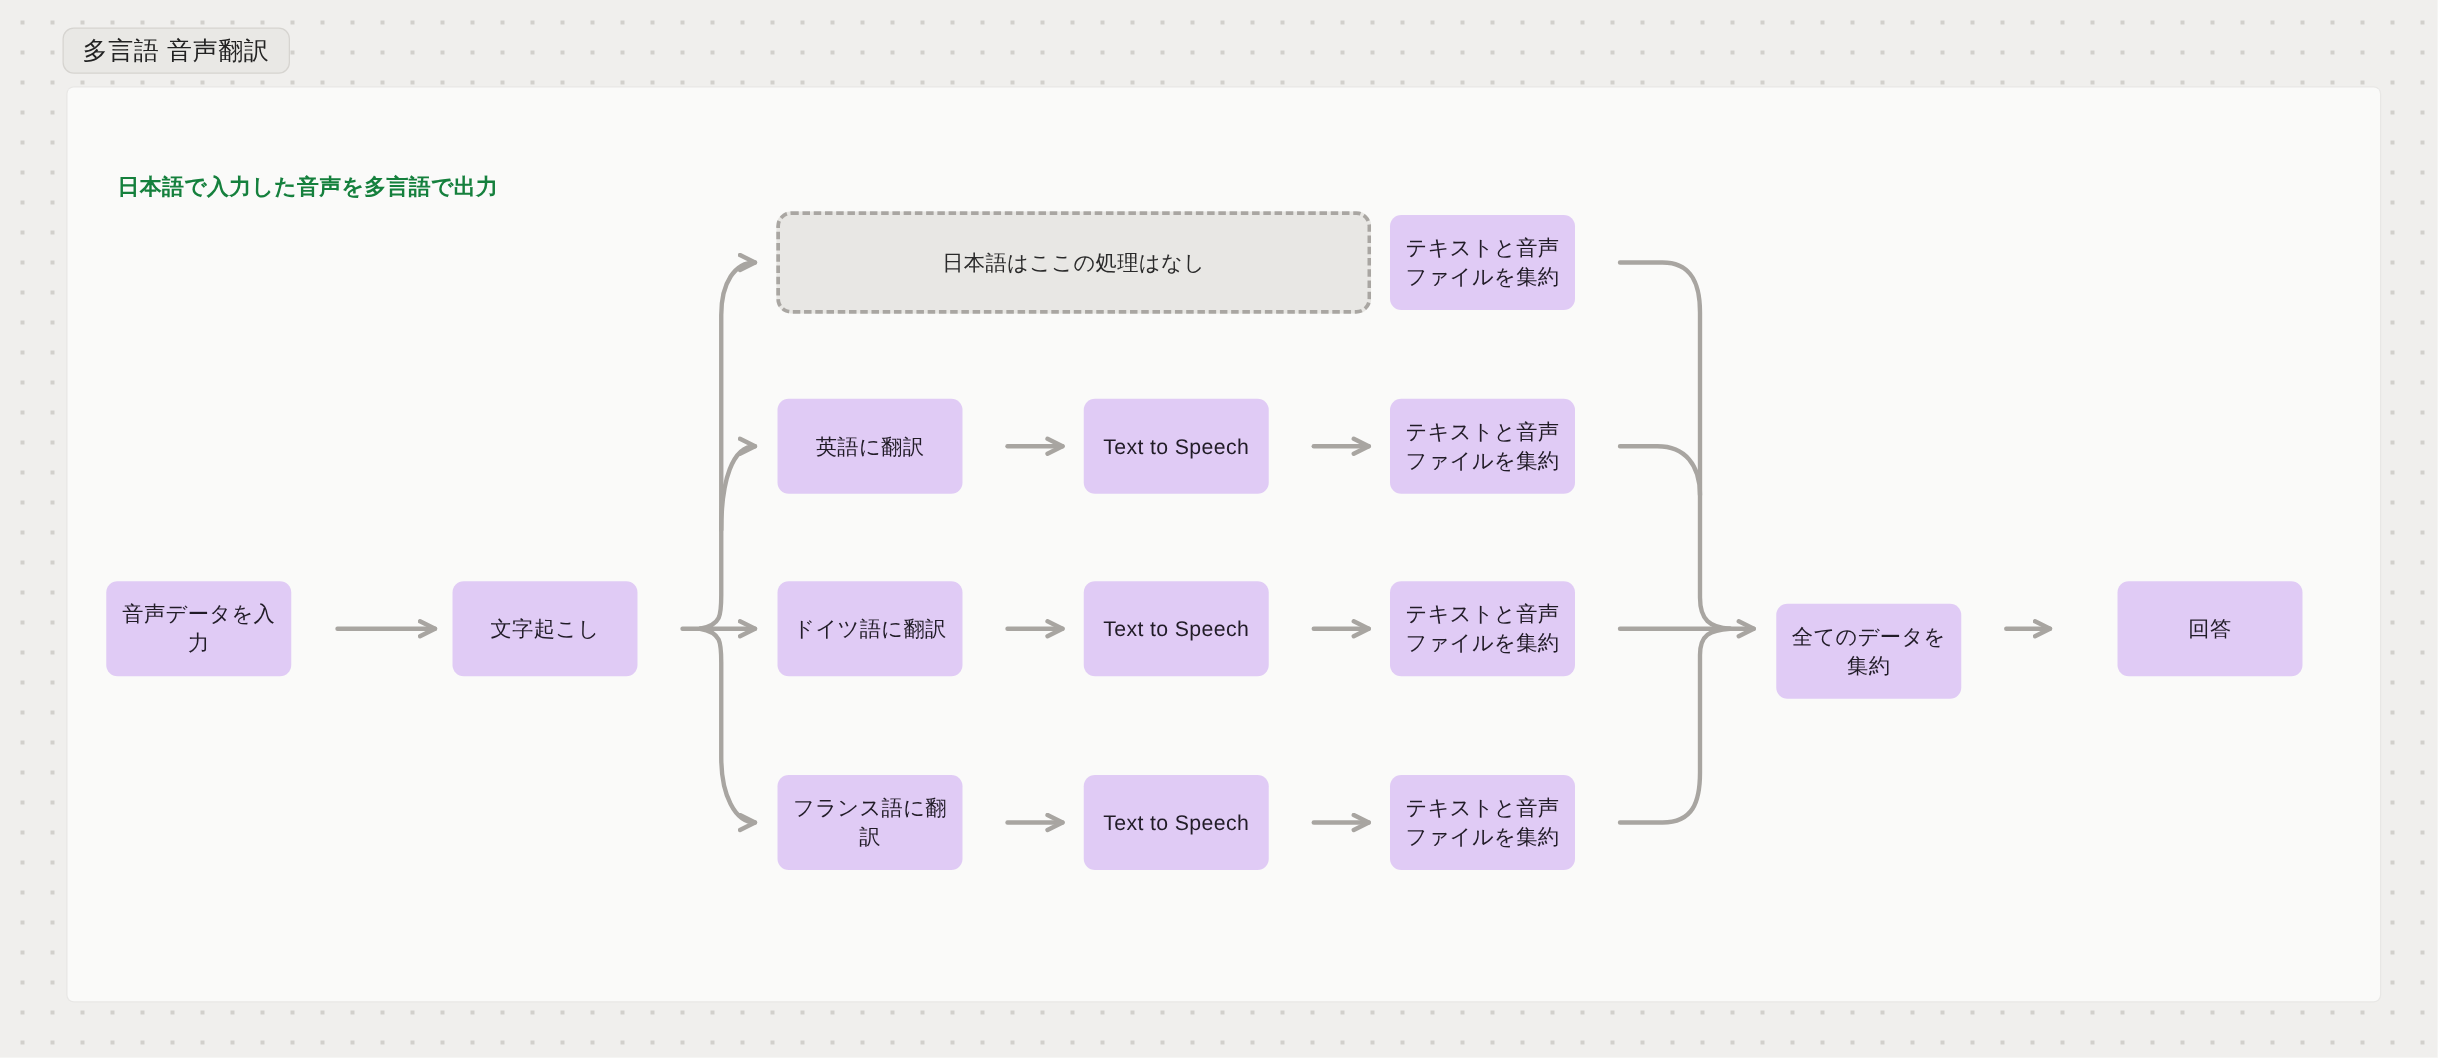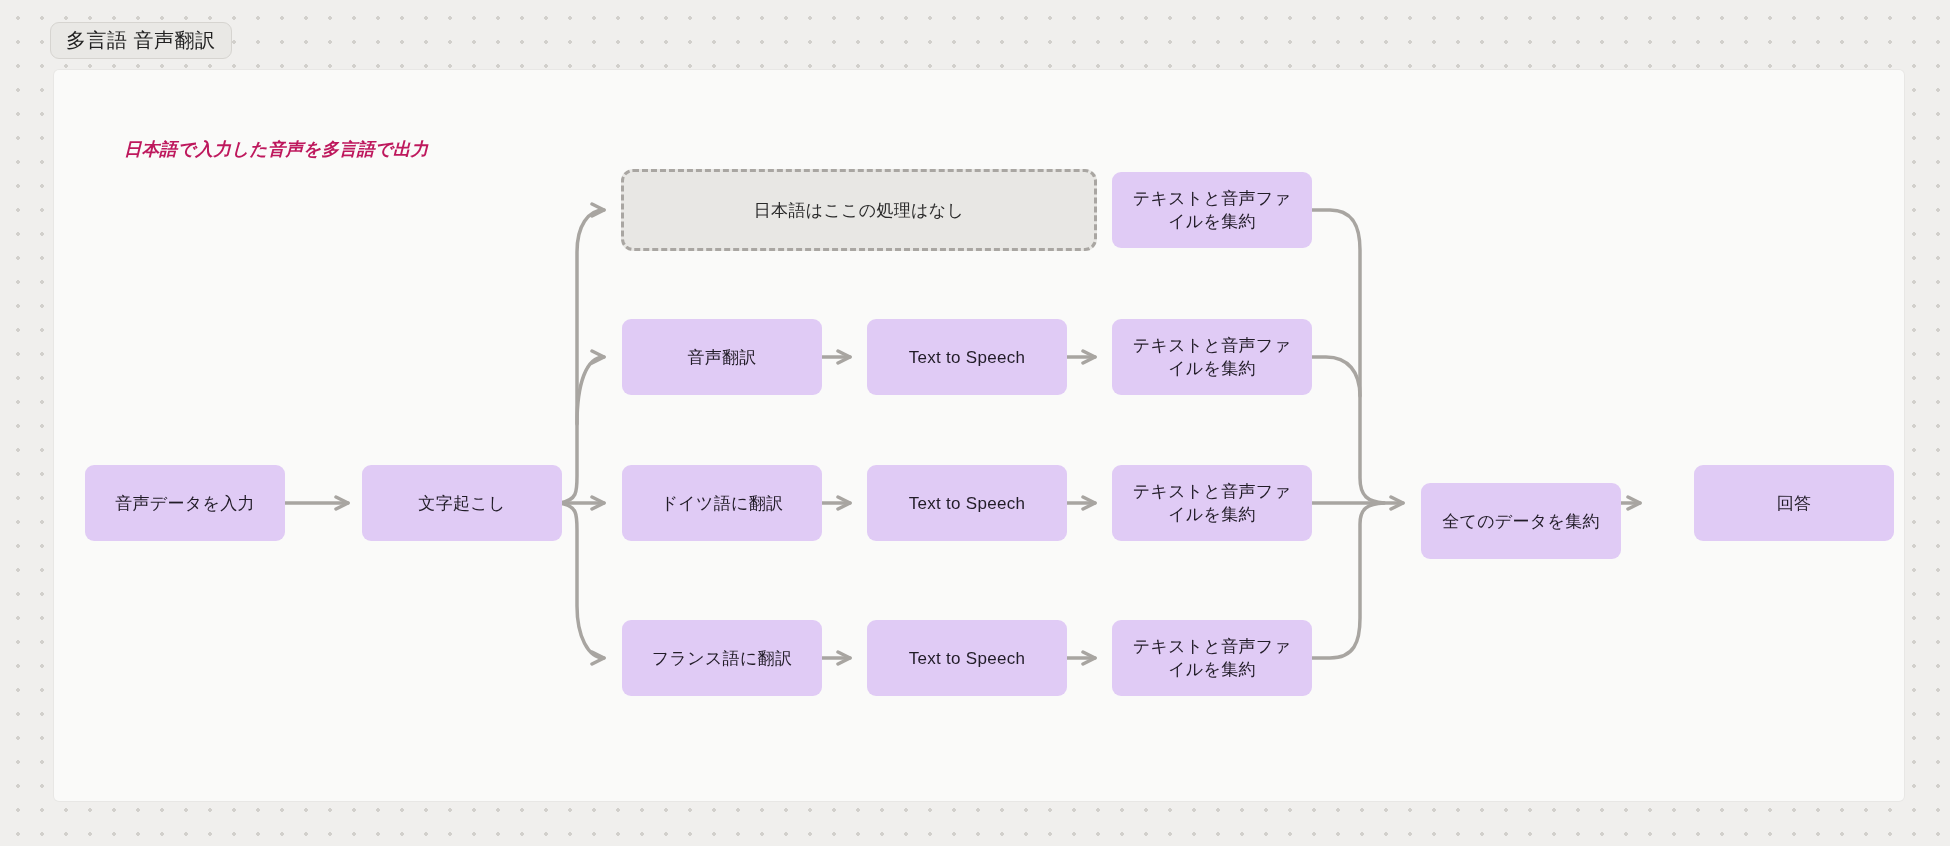--- a/index.html
+++ b/index.html
@@ -17,29 +17,29 @@
     box-shadow:0 0 0 1px rgba(0,0,0,0.03);
   }
   .frame-label{
     position:absolute;left:50px;top:22px;height:37px;
     background:#e9e8e5;border:1px solid #d6d4d0;border-radius:9px;
     display:flex;align-items:center;padding:0 15px;
     font-size:20px;font-weight:500;color:#222;letter-spacing:0.5px;
     box-sizing:border-box;
   }
   .notes{
-    position:absolute;left:124px;top:137px;width:460px;color:#be185d;font-style:italic;
+    position:absolute;left:94px;top:137px;width:460px;color:#15803d;
   }
   .notes h3{
     margin:0 0 4px 0;font-size:17.5px;font-weight:700;letter-spacing:0.3px;
   }
   .notes ul{margin:0;padding-left:26px;font-size:17px;line-height:25px;list-style:disc;}
   .notes ul ul{padding-left:28px;}
   .node{
-    position:absolute;width:200px;height:76px;border-radius:9px;
+    position:absolute;width:148px;height:76px;border-radius:9px;
     background:#e0cbf5;color:#211c27;
     display:flex;align-items:center;justify-content:center;text-align:center;
     font-size:17px;line-height:23px;padding:0 12px;box-sizing:border-box;
     letter-spacing:0.3px;
   }
   .node.skip{
     left:621px;top:169px;width:476px;height:82px;
     background:#e8e7e4;border:3.5px dashed #a9a6a2;border-radius:12px;
     color:#2a2a2a;
   }
@@ -89,21 +89,21 @@
   </div>
 <div class="node" style="left:362px;top:465px">
     <span>文字起こし</span>
   </div>
 
 <div class="node skip">
     <span>日本語はここの処理はなし</span>
   </div>
 
 <div class="node" style="left:622px;top:319px">
-    <span>音声翻訳</span>
+    <span>英語に翻訳</span>
   </div>
 <div class="node" style="left:622px;top:465px">
     <span>ドイツ語に翻訳</span>
   </div>
 <div class="node" style="left:622px;top:620px">
     <span>フランス語に翻訳</span>
   </div>
 
 <div class="node" style="left:867px;top:319px">
     <span>Text to Speech</span>

